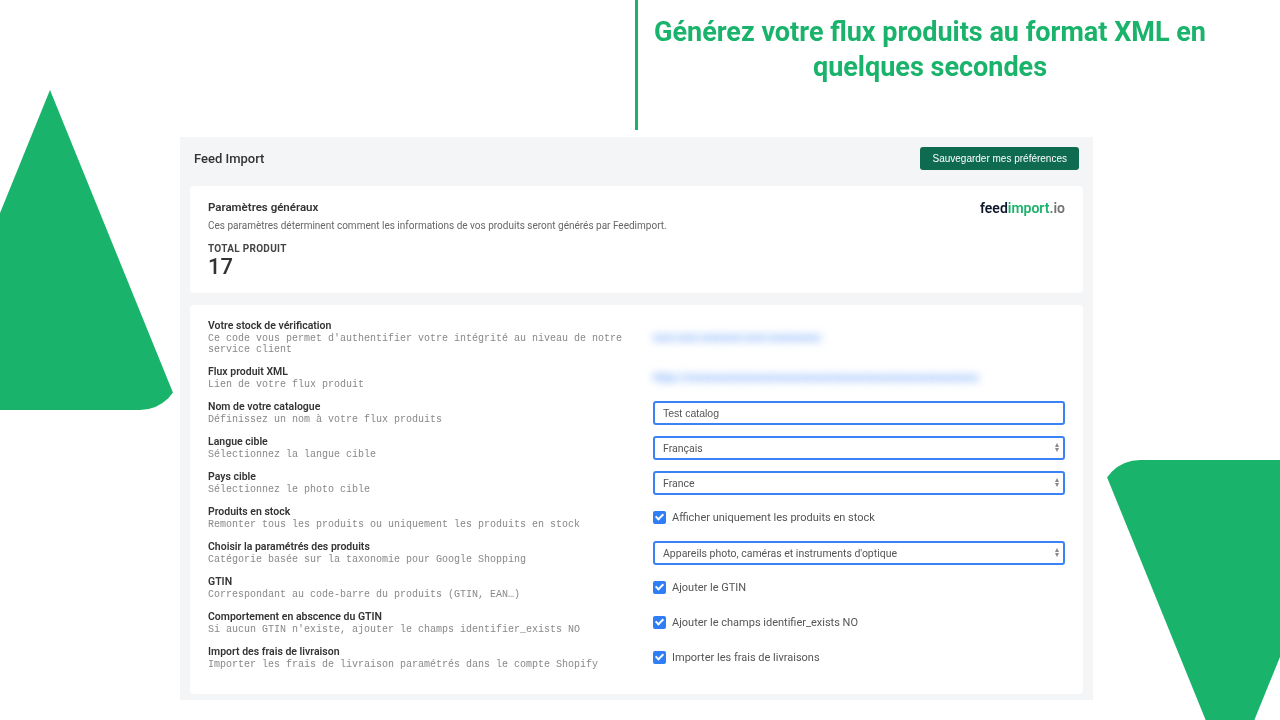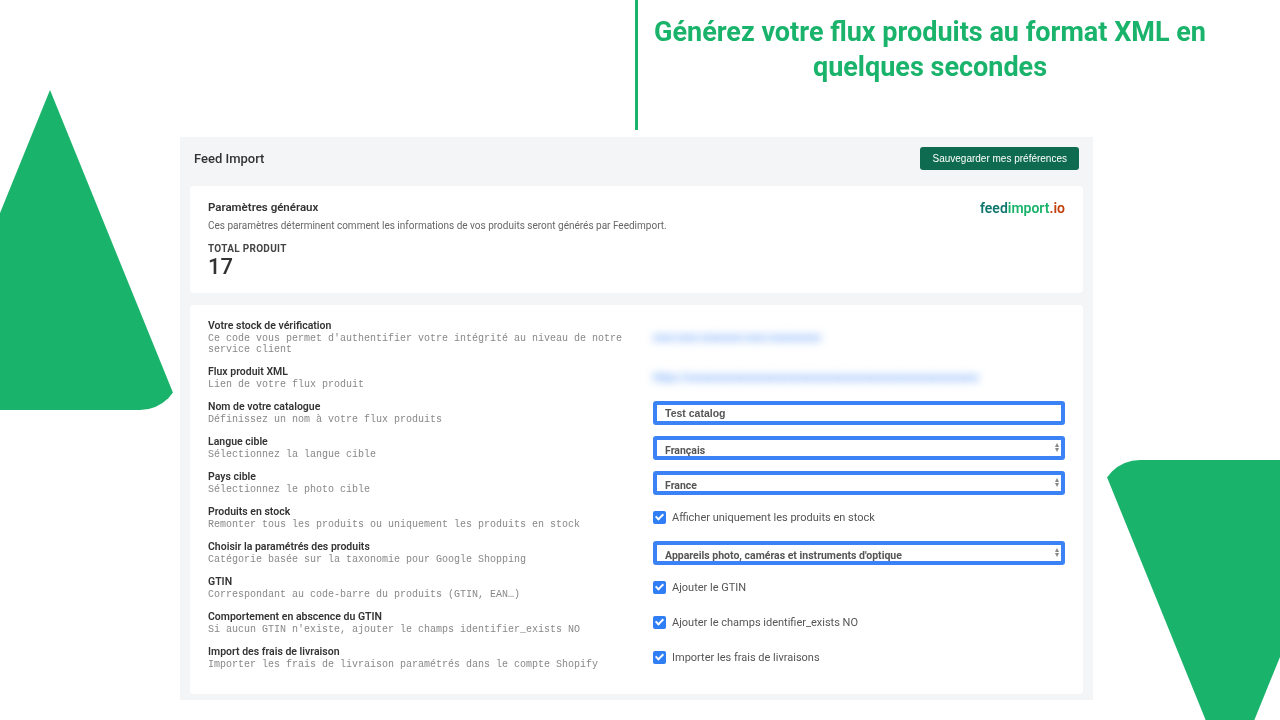--- a/index.html
+++ b/index.html
@@ -102,23 +102,23 @@
   }
   .card-header-row {
     display: flex;
     justify-content: space-between;
     align-items: flex-start;
   }
   .logo {
     font-size: 14px;
     font-weight: 600;
   }
-  .logo .feed { color: #0f766e; margin-left: 40px; }
+  .logo .feed { color: #0f172a; margin-left: 40px; }
   .logo .import { color: #1ab36b; }
-  .logo .io { color: #c2410c; }
+  .logo .io { color: #737373; }
   .total-label {
     font-size: 10px;
     font-weight: 700;
     letter-spacing: 0.3px;
     color: #444;
   }
   .total-value {
     font-size: 22px;
     font-weight: 500;
     color: #333;
@@ -142,28 +142,27 @@
     color: #888;
     font-family: Liberation Mono, monospace;
   }
   .setting-right {
     flex: 1;
     display: flex;
     align-items: center;
   }
   .text-input, .select-input {
     width: 100%;
-    border: 4px solid #3b82f6;
+    border: 2px solid #3b82f6;
     border-radius: 3px;
     padding: 4px 8px;
     font-size: 10.5px;
     color: #555;
     background: #fff;
     height: 24px;
-    font-weight: bold;
   }
   .select-wrap {
     position: relative;
     width: 100%;
   }
   .select-input {
     appearance: none;
     padding-right: 24px;
   }
   .select-arrows {

